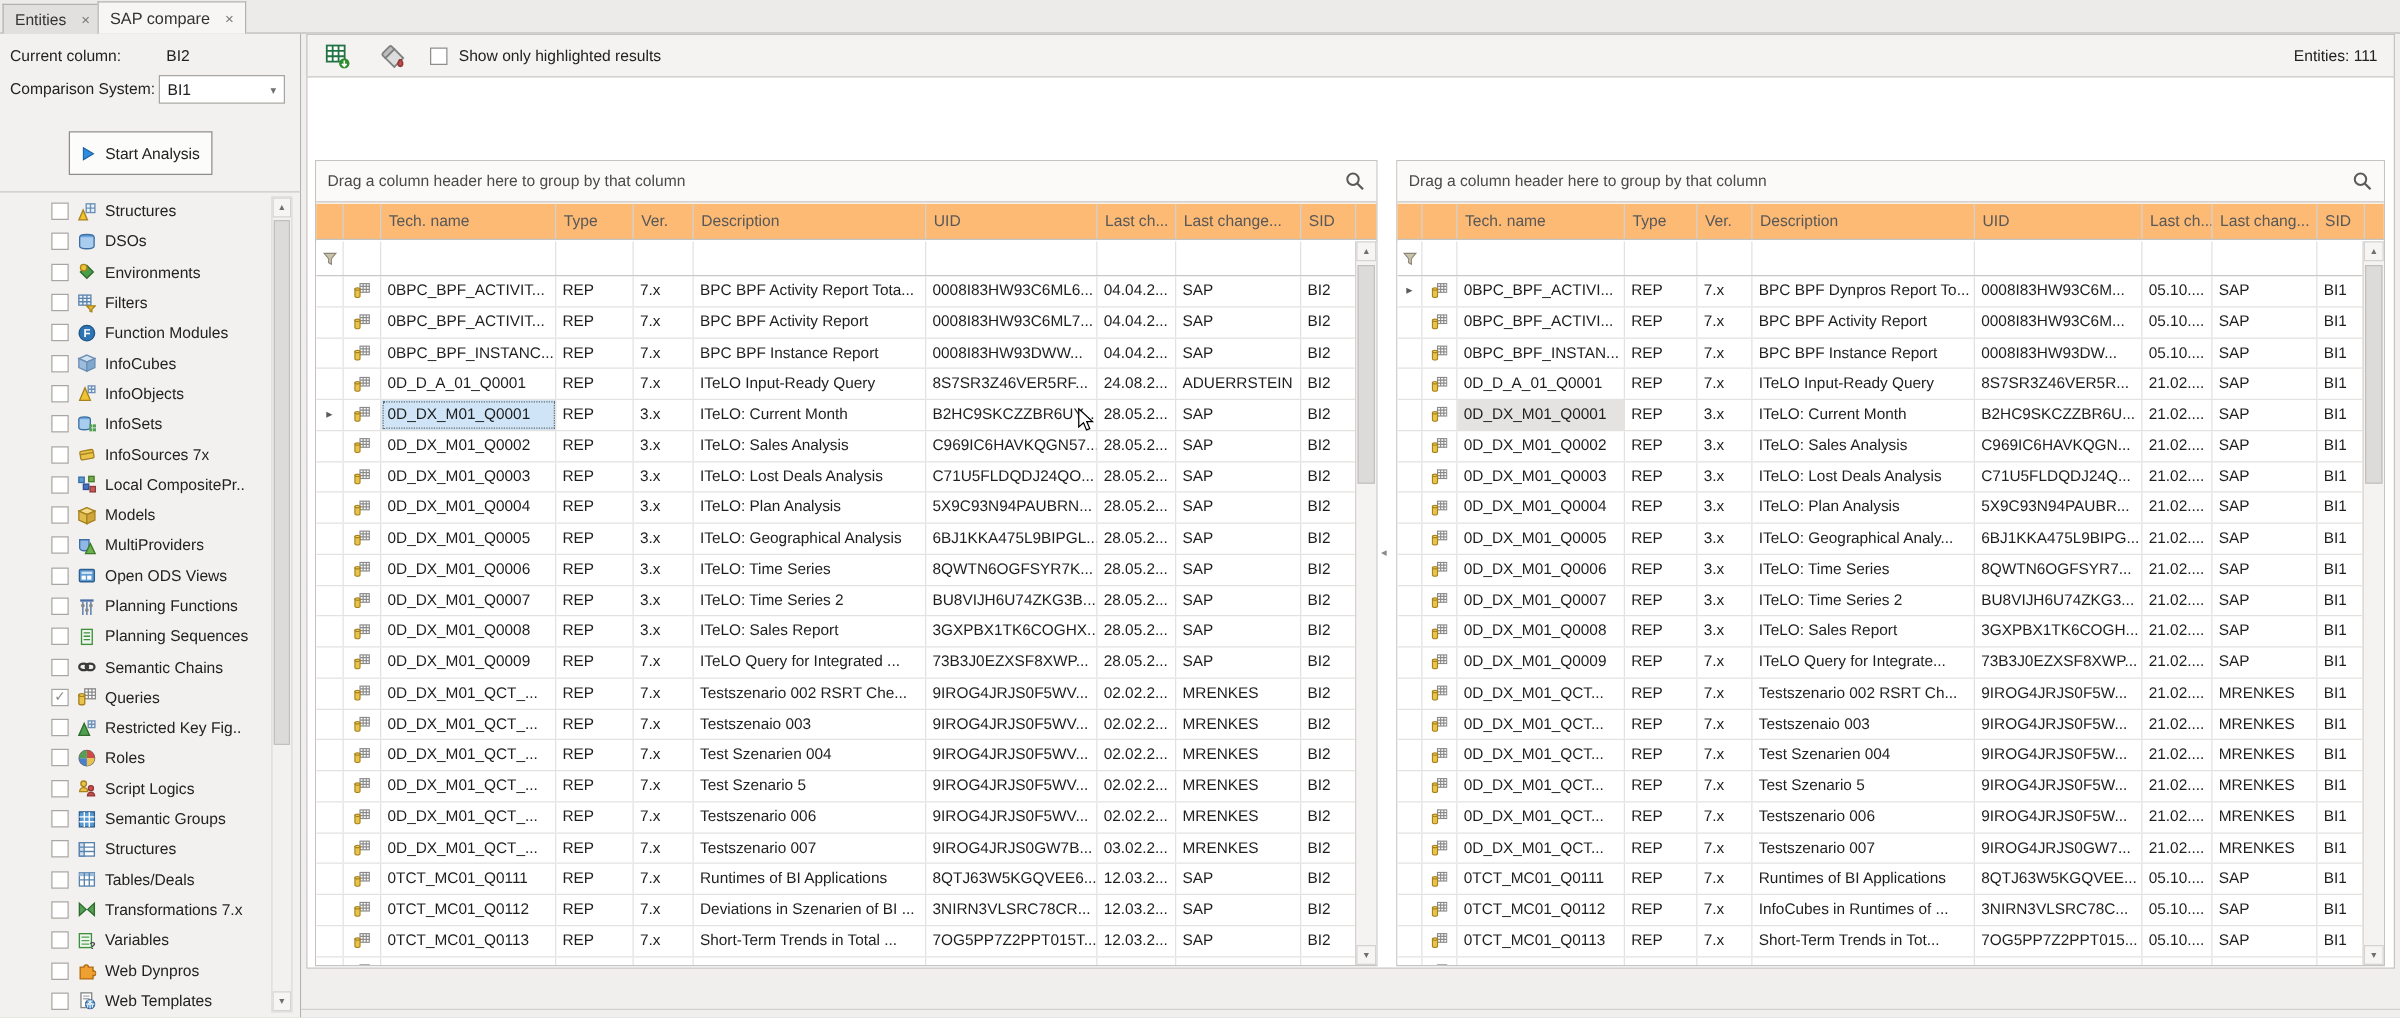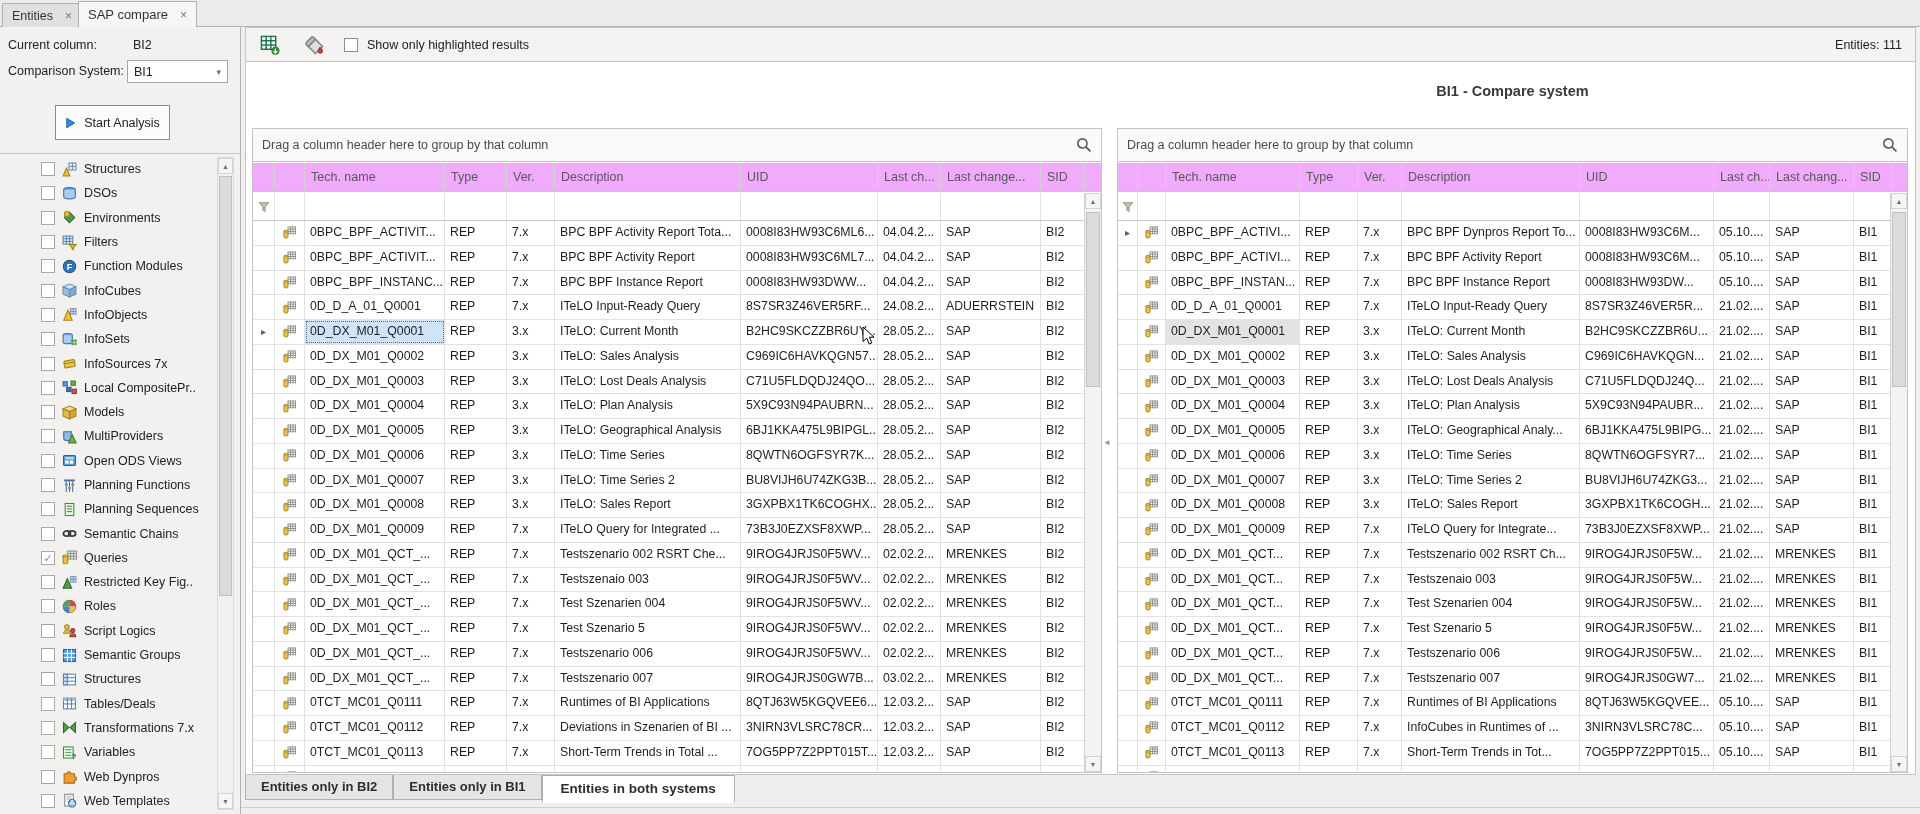--- a/index.html
+++ b/index.html
@@ -45,21 +45,21 @@
   .tb-count { position:absolute; top:10px; right:13px; font-size:12.5px; color:#222; }
   .content { position:absolute; top:34px; left:4px; right:4px; bottom:39px; background:#fff; border:1px solid #c6c4c2; }
   .panel { position:absolute; top:0; bottom:0; }
   .panel-l { left:6px; width:850px; }
   .panel-r { left:871px; right:7px; }
   .ptitle { position:absolute; top:21px; left:0; right:0; text-align:center; font-size:14.5px; font-weight:bold; color:#3a3a3a; }
   .gridbox { position:absolute; top:66px; left:0; right:0; bottom:1px; border:1px solid #c6c4c2; }
   .groupbar { position:absolute; top:0; left:0; right:0; height:33px; background:#fbfaf9; border-bottom:1px solid #c6c4c2;
               display:flex; align-items:center; padding:0 9px; font-size:12.5px; color:#4a4a4a; }
   .groupbar .mag { margin-left:auto; }
-  .ghead { position:absolute; top:34px; left:0; right:0; height:29px; display:flex; border-bottom:1px solid #c6c4c2; background:#f0abfc; }
+  .ghead { position:absolute; top:34px; left:0; right:0; height:29px; display:flex; border-bottom:1px solid #c6c4c2; background:#fdba74; }
   .hc { border-right:1px solid #d3d1cf; padding:0 6px; line-height:28px; font-size:12.5px; color:#585858;
         white-space:nowrap; overflow:hidden; flex:none; }
   .rows { position:absolute; top:64px; left:0; right:17px; bottom:0; overflow:hidden; background:#fff; }
   .grow { display:flex; height:24.75px; border-bottom:1px solid #e4e2e0; }
   .grow.frow { height:28px; border-bottom:1px solid #c9c7c5; }
   .gc { border-right:1px solid #e4e2e0; padding:0 5px; font-size:12.3px; color:#1e1e1e; line-height:23.5px;
         white-space:nowrap; overflow:hidden; flex:none; }
   .gc.ic { display:flex; align-items:center; justify-content:center; padding:0; }
   .gc.sel-blue { background:#cfe5f7; outline:1px dotted #6a6a6a; outline-offset:-2px; }
   .gc.sel-gray { background:#e4e3e2; }
@@ -1067,21 +1067,20 @@
             <div class="sb-btn up">▲</div>
             <div class="sb-thumb" style="top:19px;height:175px"></div>
             <div class="sb-btn down">▼</div>
           </div>
         </div>
       </section>
 
       <div class="splitter">◂</div>
 
       <section class="panel panel-r">
-        <div class="ptitle">BI1 -  Compare system</div>
         <div class="gridbox">
           <div class="groupbar">
             <span>Drag a column header here to group by that column</span>
             <span class="mag icon" id="mag-r">
                 <svg width="16" height="16" viewBox="0 0 14 14">
                   <circle cx="5.6" cy="5.6" r="4" fill="none" stroke="#5a5a5a" stroke-width="1.4"></circle>
                   <line x1="8.6" y1="8.6" x2="12.6" y2="12.6" stroke="#5a5a5a" stroke-width="1.6"></line>
                 </svg>
               </span>
           </div>
@@ -1673,25 +1672,20 @@
             </div>
           <div class="vscroll gscroll" style="position:absolute">
             <div class="sb-btn up">▲</div>
             <div class="sb-thumb" style="top:19px;height:175px"></div>
             <div class="sb-btn down">▼</div>
           </div>
         </div>
       </section>
     </div>
 
-    <div class="btabs" id="btabs">
-        <div class="btab">Entities only in BI2</div>
-        <div class="btab">Entities only in BI1</div>
-        <div class="btab active">Entities in both systems</div>
-      </div>
     <div class="bottomline"></div>
   </div>
 
   <span class="cursor">
     <svg width="14" height="20" viewBox="0 0 14 20">
         <path d="M1 1 L1 15.5 L4.8 12.2 L7.2 18 L9.8 16.9 L7.4 11.2 L12 11.2 Z" fill="#fff" stroke="#000" stroke-width="1"></path>
       </svg>
   </span>
 </div>
 

